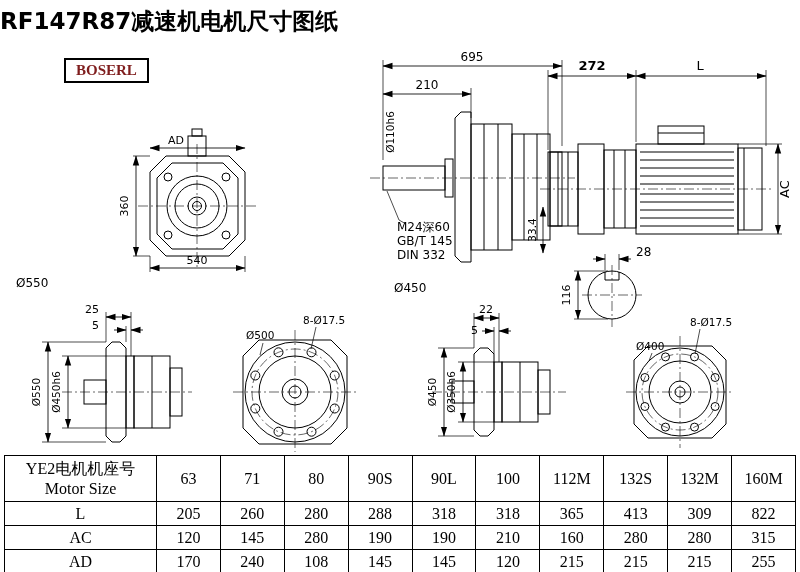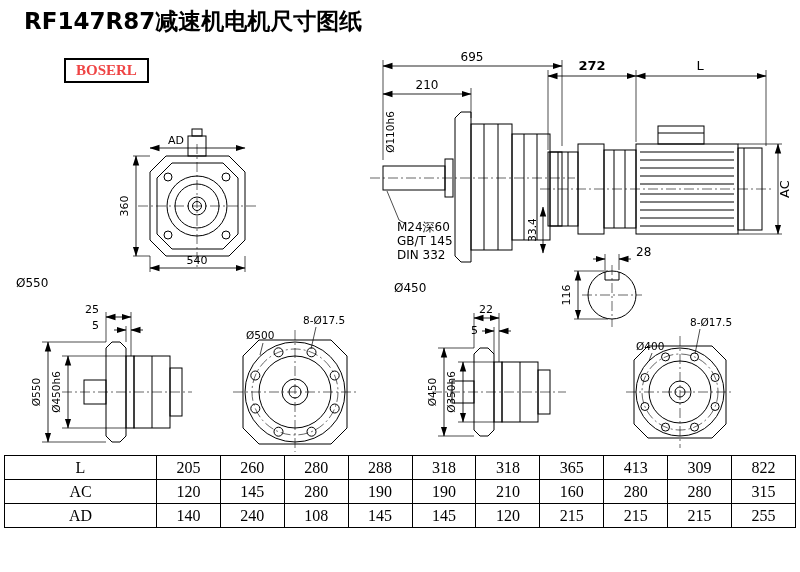--- a/index.html
+++ b/index.html
@@ -1,21 +1,21 @@
 <!DOCTYPE html>
 <html><head>
 <meta charset="utf-8">
 <style>
   html,body{margin:0;padding:0;background:#fff;}
   .page{position:relative;width:800px;height:572px;background:#fff;overflow:hidden;
         font-family:"DejaVu Sans",sans-serif;color:#000;}
-  .title{position:absolute;left:24px;top:6px;font-size:23px;font-weight:bold;
+  .title{position:absolute;left:0;top:6px;font-size:23px;font-weight:bold;
          font-family:"DejaVu Sans",sans-serif;}
   .brand{position:absolute;left:64px;top:58px;border:2px solid #000;padding:0 10px;
-         color:#ef4444;font-weight:bold;font-size:15px;line-height:21px;
+         color:#7f1d1d;font-weight:bold;font-size:15px;line-height:21px;
          font-family:"Liberation Serif",serif;}
   svg{position:absolute;left:0;top:0;}
   .ln{fill:none;stroke:#000;stroke-width:1;}
   .cl{fill:none;stroke:#000;stroke-width:0.6;stroke-dasharray:10 3 2 3;}
   .dim{fill:none;stroke:#000;stroke-width:0.85;}
   .ext{fill:none;stroke:#000;stroke-width:0.7;}
   text{font-family:"DejaVu Sans",sans-serif;font-size:11px;fill:#000;}
   .t12{font-size:12px;} .t13{font-size:13px;} .t10{font-size:10.5px;}
   .bold{font-weight:bold;}
   .mid{text-anchor:middle;} .end{text-anchor:end;}
@@ -257,20 +257,36 @@
         <col>
         <col>
         <col>
         <col>
         <col>
         <col>
         <col>
         <col>
     </colgroup>
     <tbody>
+        <tr>
+      <td class="hcell">
+        <div>YE2电机机座号</div>
+        <div>Motor Size</div>
+      </td>
+      <td>63</td>
+      <td>71</td>
+      <td>80</td>
+      <td>90S</td>
+      <td>90L</td>
+      <td>100</td>
+      <td>112M</td>
+      <td>132S</td>
+      <td>132M</td>
+      <td>160M</td>
+    </tr>
     <tr>
       <td>L</td>
       <td>205</td>
       <td>260</td>
       <td>280</td>
       <td>288</td>
       <td>318</td>
       <td>318</td>
       <td>365</td>
       <td>413</td>
@@ -285,21 +301,21 @@
       <td>190</td>
       <td>190</td>
       <td>210</td>
       <td>160</td>
       <td>280</td>
       <td>280</td>
       <td>315</td>
     </tr>
     <tr>
       <td>AD</td>
-      <td>140</td>
+      <td>170</td>
       <td>240</td>
       <td>108</td>
       <td>145</td>
       <td>145</td>
       <td>120</td>
       <td>215</td>
       <td>215</td>
       <td>215</td>
       <td>255</td>
     </tr>

